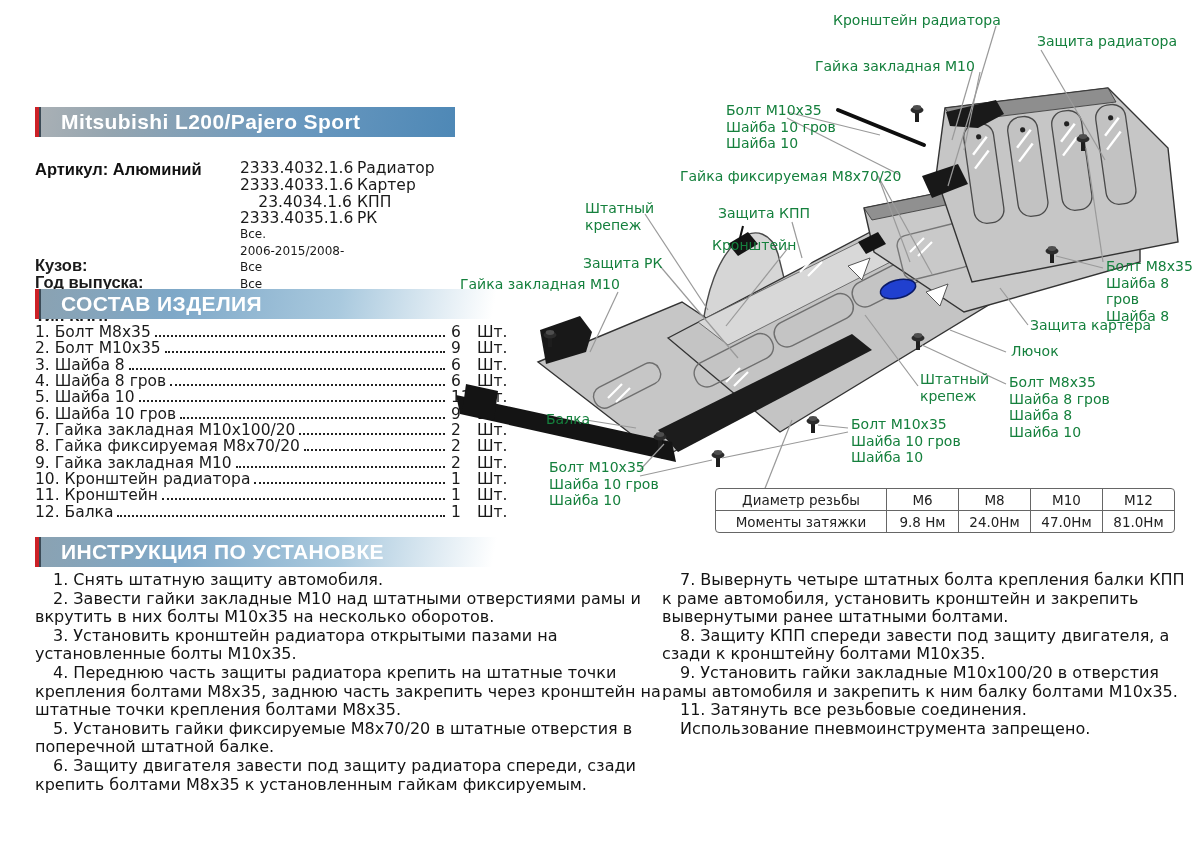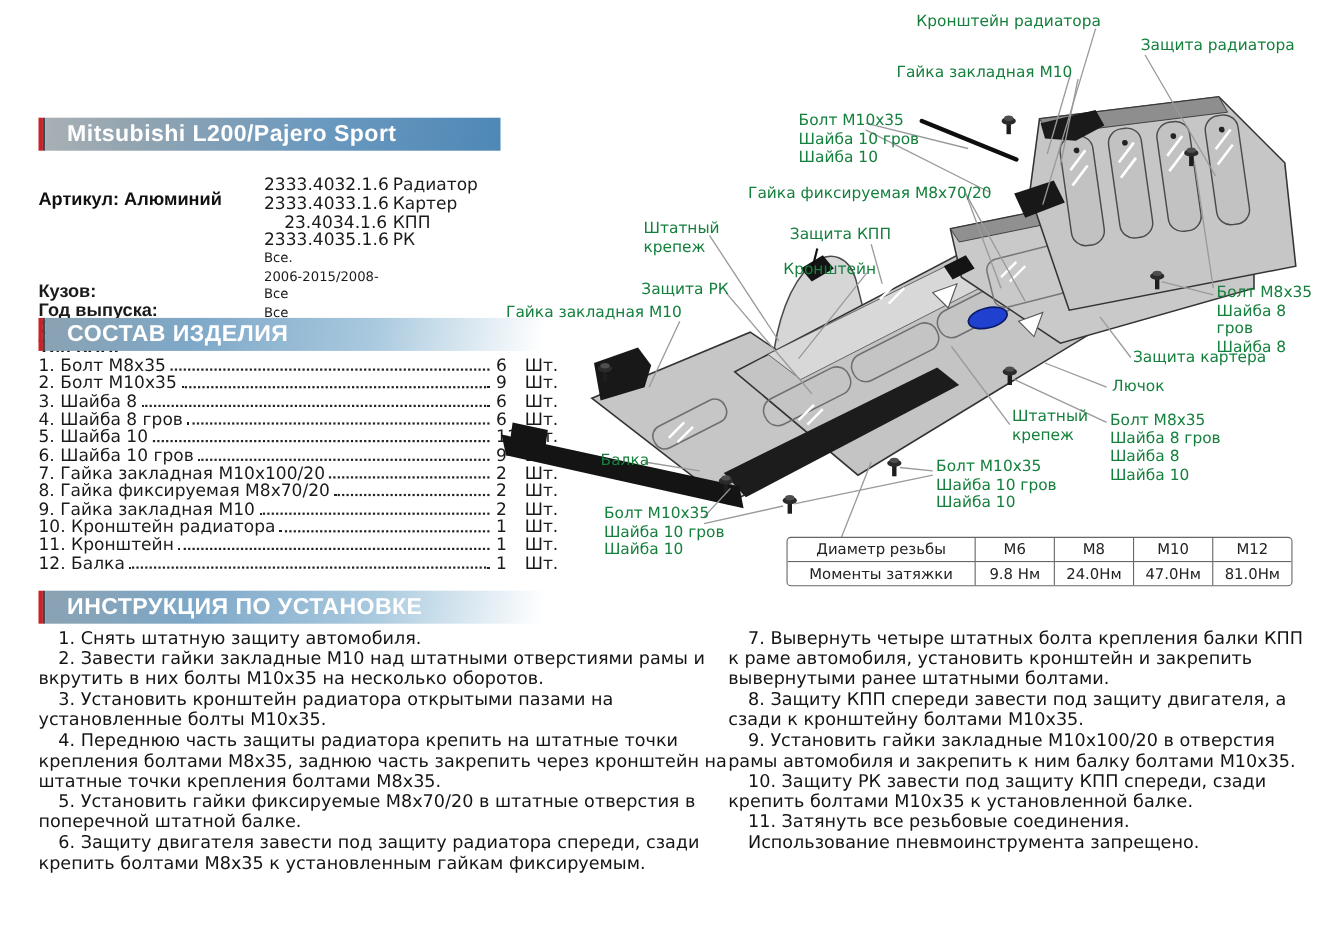--- a/index.html
+++ b/index.html
@@ -58,21 +58,21 @@
 <body>
 
 <div class="page">
 
   <div class="bar title-bar">
     <div class="red"></div>
     <div class="dark"></div>
     <div class="fill">Mitsubishi L200/Pajero Sport</div>
   </div>
 
-  <div class="spec-label" style="top:172px">Артикул: Алюминий</div>
+  <div class="spec-label" style="top:160px">Артикул: Алюминий</div>
   <div class="articul-values">
     <div><span class="num">2333.4032.1.6</span><span class="nm">Радиатор</span></div>
     <div><span class="num">2333.4033.1.6</span><span class="nm">Картер</span></div>
     <div><span class="num">23.4034.1.6</span><span class="nm">КПП</span></div>
     <div><span class="num">2333.4035.1.6</span><span class="nm">РК</span></div>
   </div>
   <div class="spec-rows-labels">
     <div>Кузов:</div>
     <div>Год выпуска:</div>
     <div>Объем двигателя:</div>
@@ -175,21 +175,20 @@
     <p>2. Завести гайки закладные М10 над штатными отверстиями рамы и вкрутить в них болты М10х35 на несколько оборотов.</p>
     <p>3. Установить кронштейн радиатора открытыми пазами на установленные болты М10х35.</p>
     <p>4. Переднюю часть защиты радиатора крепить на штатные точки крепления болтами М8х35, заднюю часть закрепить через кронштейн на штатные точки крепления болтами М8х35.</p>
     <p>5. Установить гайки фиксируемые М8х70/20 в штатные отверстия в поперечной штатной балке.</p>
     <p>6. Защиту двигателя завести под защиту радиатора спереди, сзади крепить болтами М8х35 к установленным гайкам фиксируемым.</p>
   </div>
   <div class="instr instr-right">
     <p>7. Вывернуть четыре штатных болта крепления балки КПП к раме автомобиля, установить кронштейн и закрепить вывернутыми ранее штатными болтами.</p>
     <p>8. Защиту КПП спереди завести под защиту двигателя, а сзади к кронштейну болтами М10х35.</p>
     <p>9. Установить гайки закладные М10х100/20 в отверстия рамы автомобиля и закрепить к ним балку болтами М10х35.</p>
-    <p>10. Защиту РК завести под защиту КПП спереди, сзади крепить болтами М10х35 к установленной балке.</p>
     <p>11. Затянуть все резьбовые соединения.</p>
     <p>Использование пневмоинструмента запрещено.</p>
   </div>
 
   <div class="diagram">
     <svg width="760" height="540" viewBox="0 0 760 540">
 
       <path d="M262,332 C266,292 278,258 298,240 C316,226 332,234 338,254 L354,318 L304,348 Z" fill="#d6d6d6" stroke="#4a4a4a" stroke-width="1.4"></path>
 
       <g>

